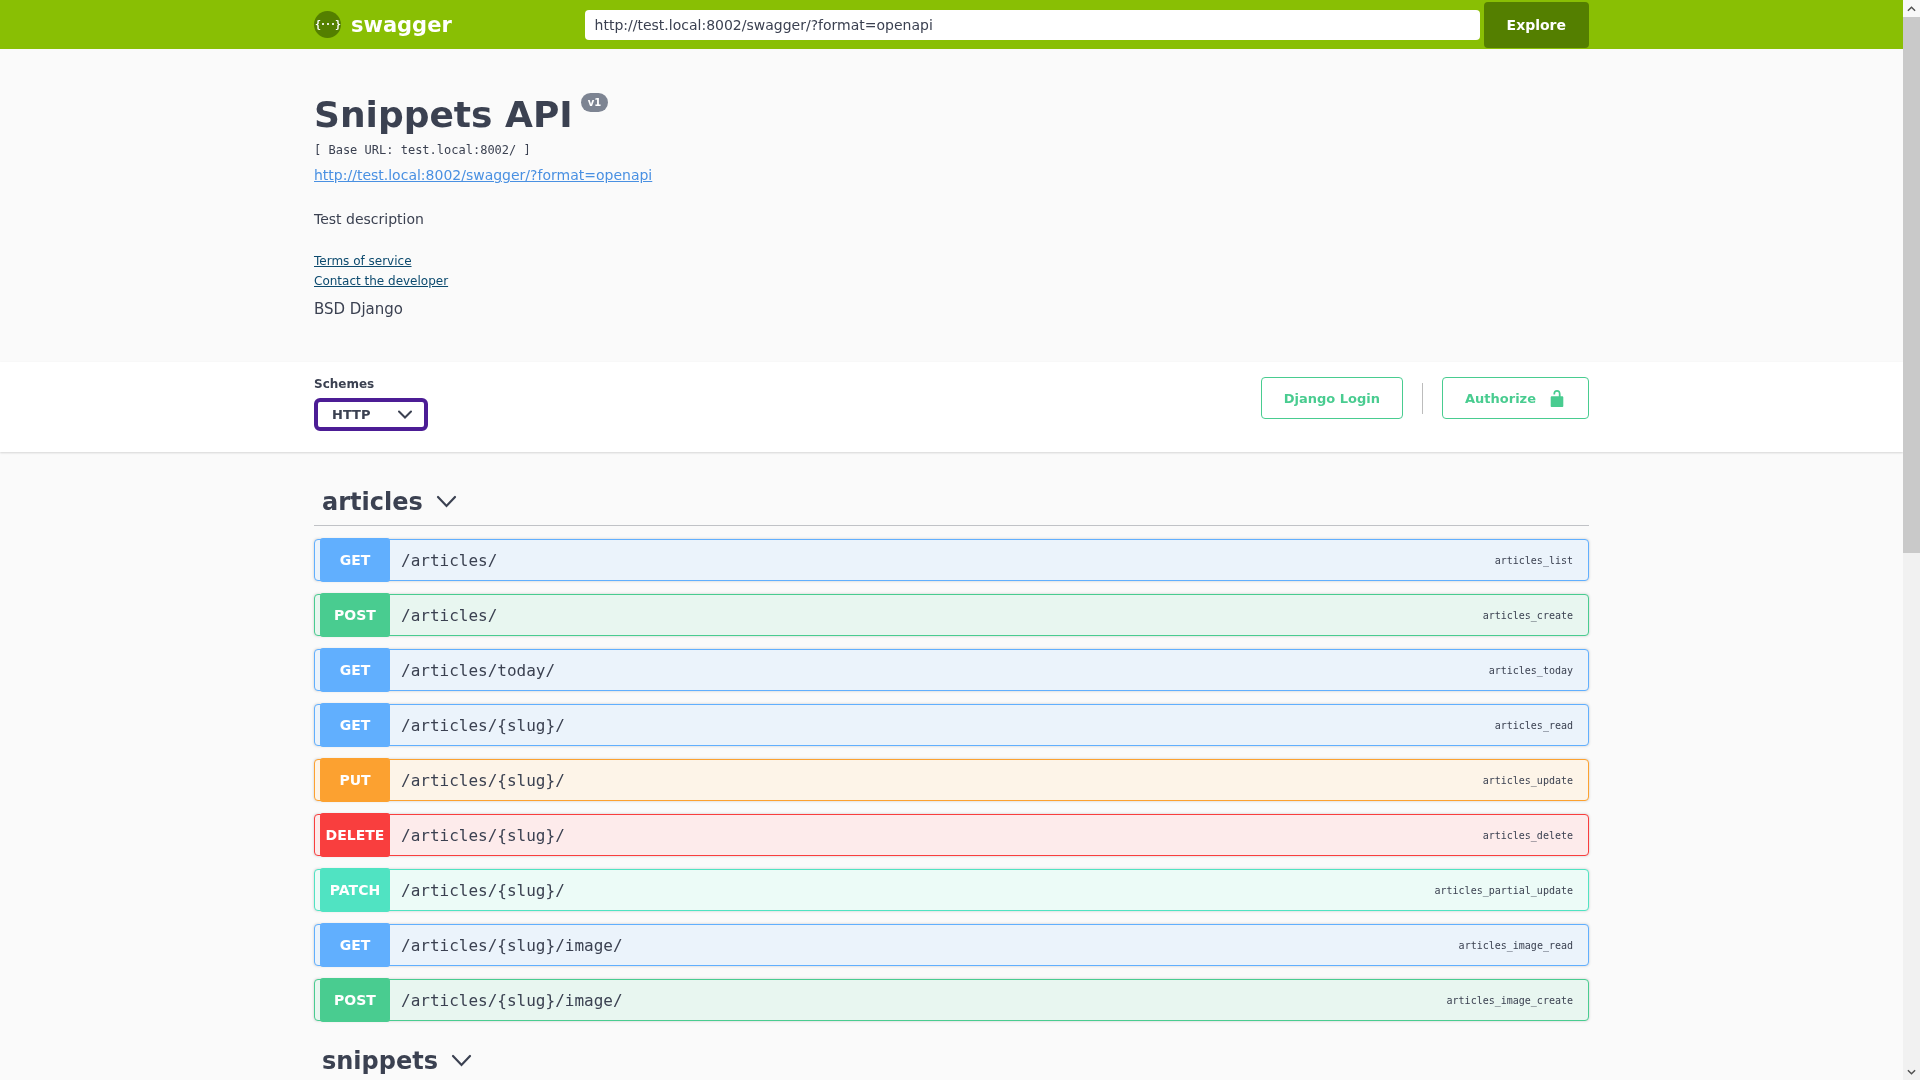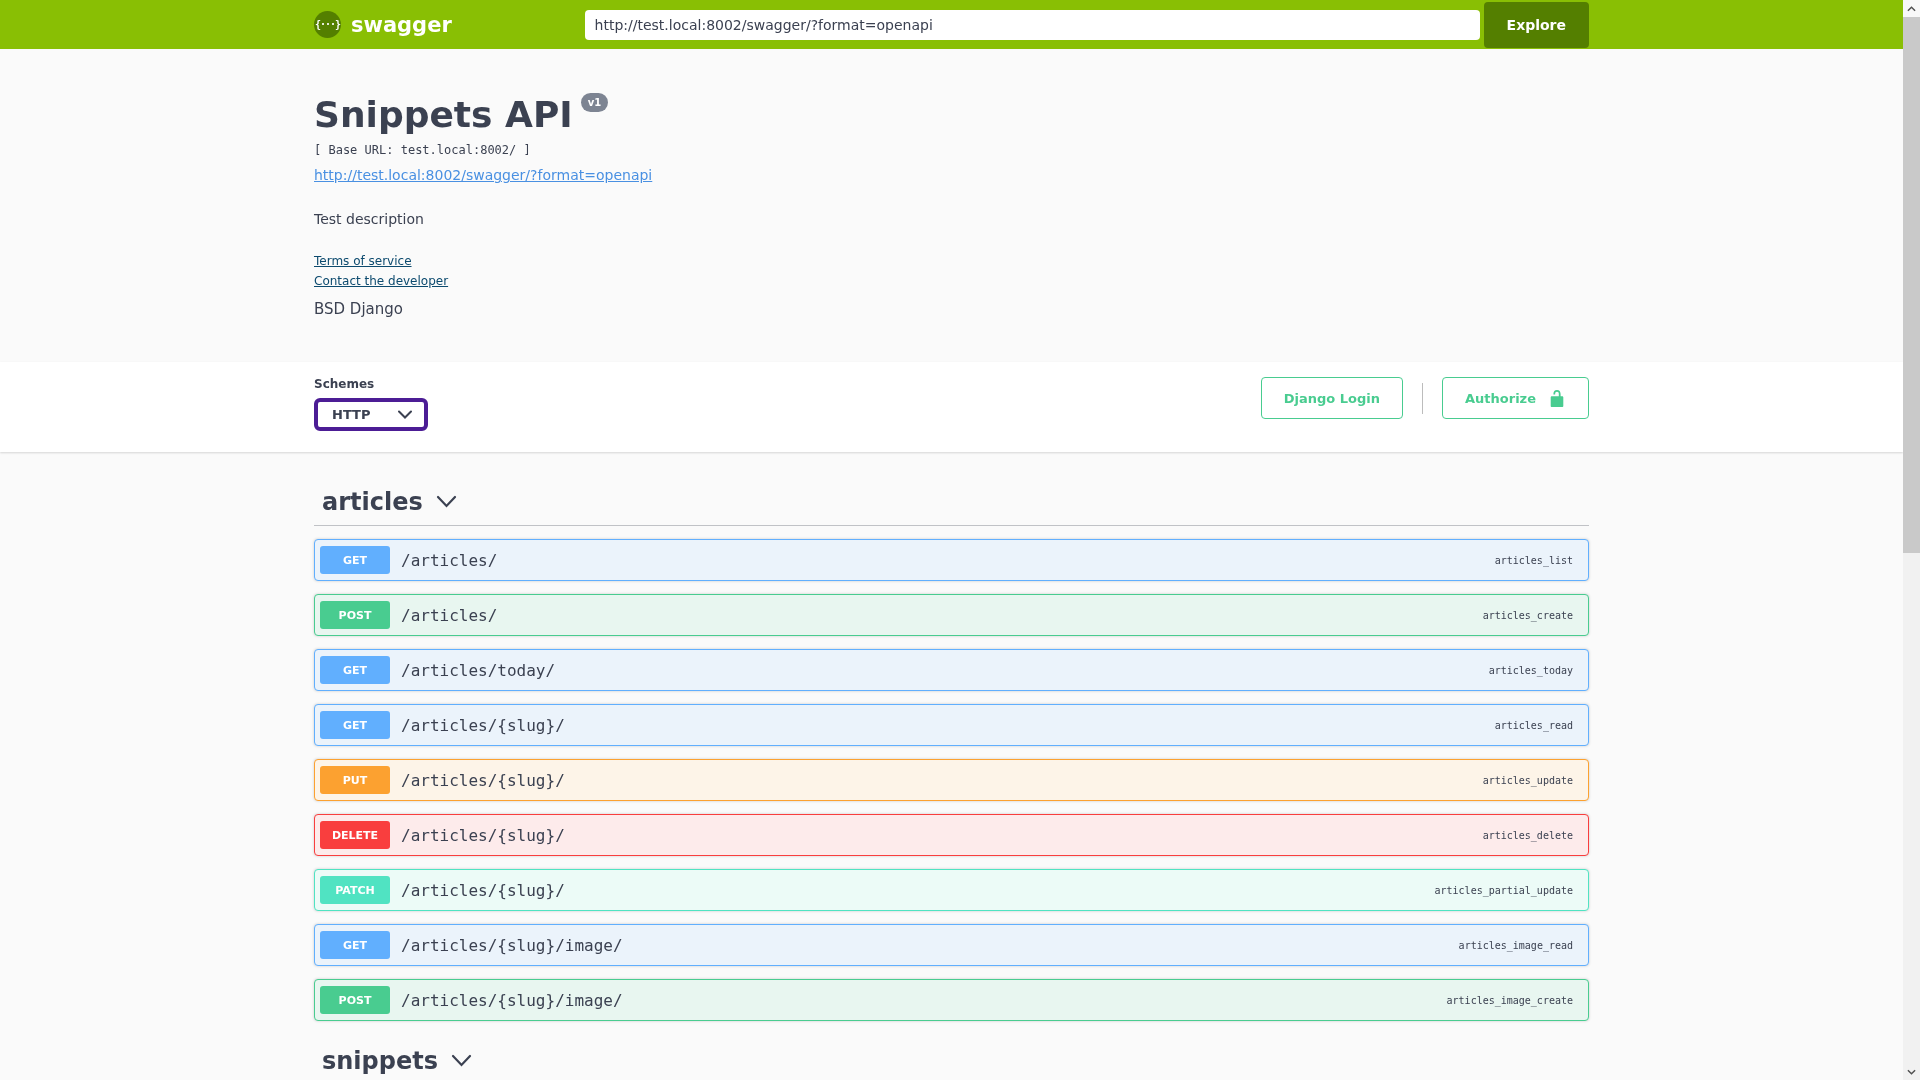--- a/index.html
+++ b/index.html
@@ -79,21 +79,21 @@
     font-size:24px; font-weight:bold; color:#3b4151; cursor:pointer;margin-top:12px;
   }
   .tag-divider { border:none; margin:9px 0 0; border-bottom:1px solid rgba(59,65,81,.3); }
   .ops { padding-top:13px; }
   .op {
     height:42px; display:flex; align-items:center; margin-bottom:13px;
     border:1px solid; border-radius:4px; padding:0 15px 0 5px;
     box-shadow:0 0 3px rgba(0,0,0,.19); cursor:pointer;
   }
   .method {
-    width:70px; height:28px; border-radius:3px; color:#fff; font-weight:bold; font-size:11px;
+    width:70px; height:44px; border-radius:3px; color:#fff; font-weight:bold; font-size:14px;
     display:flex; align-items:center; justify-content:center; flex:none;
   }
   .path {
     margin-left:11px; font-family:"DejaVu Sans Mono","Liberation Mono",monospace;
     font-size:16px; color:#3b4151;
   }
   .opid {
     margin-left:auto; font-family:"DejaVu Sans Mono","Liberation Mono",monospace;
     font-size:10px; color:#3b4151;
   }

